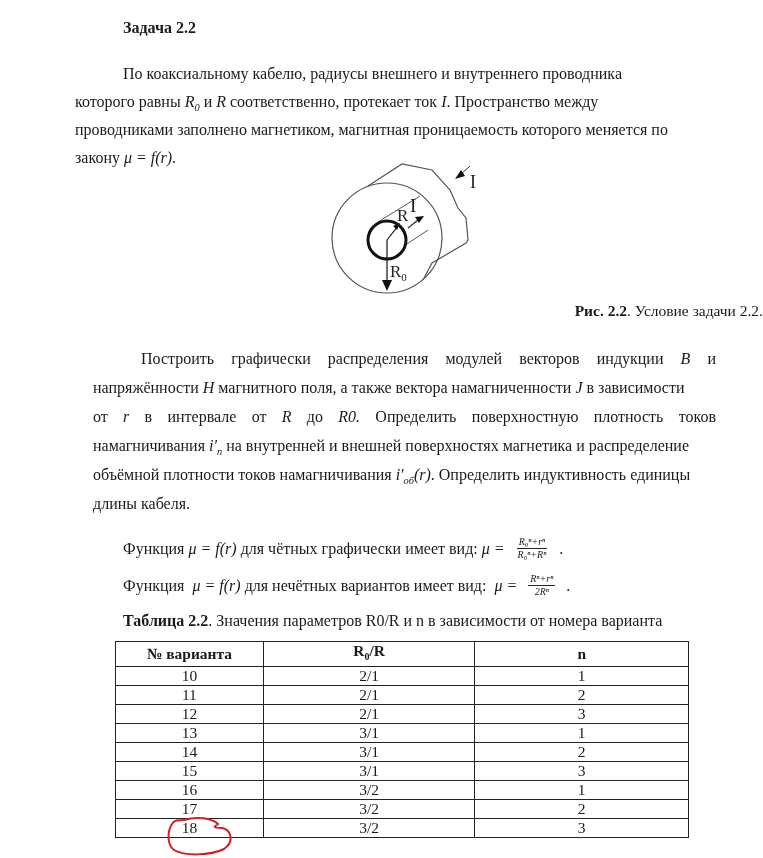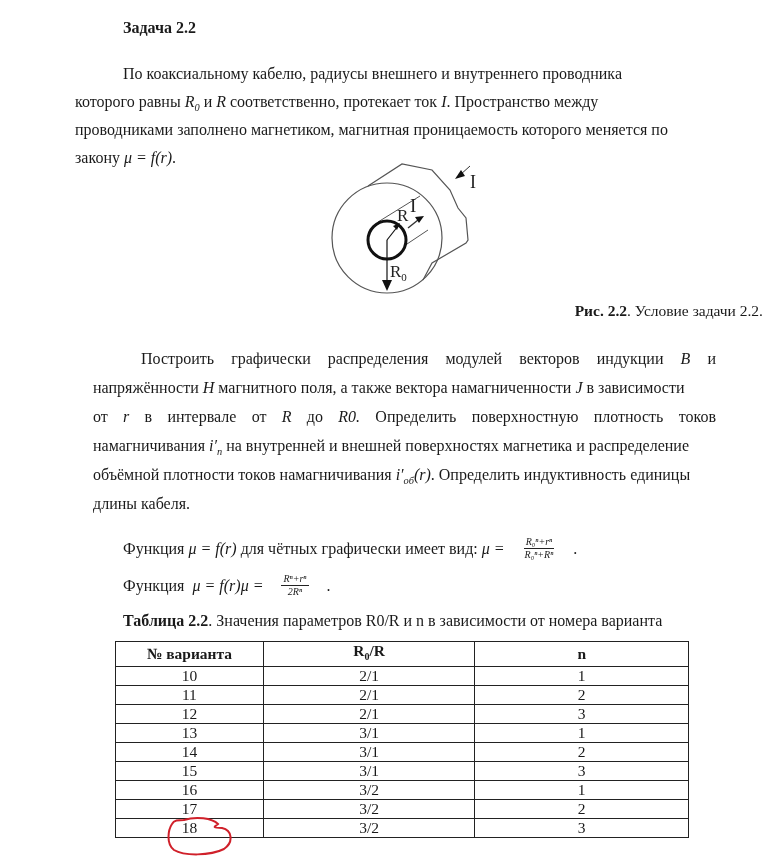--- a/index.html
+++ b/index.html
@@ -15,21 +15,21 @@
   .caption { left: 0; width: 763px; top: 302px; text-align: right; font-size: 15.5px; }
   .caption b { font-weight: bold; }
   .p2 { left: 75px; top: 345px; width: 623px; margin-left: 18px; }
   .p2 .line { height: 29px; white-space: nowrap; }
   .p2 .just { display: flex; justify-content: space-between; }
   .p2 .indent { padding-left: 48px; }
   .func { left: 123px; font-size: 16px; white-space: nowrap; display: flex; align-items: center; }
   .func1 { top: 536px; }
   .func2 { top: 573px; }
   .frac { display: inline-flex; flex-direction: column; align-items: center; vertical-align: middle;
-          font-size: 10px; font-style: italic; margin: 0 18px; }
+          font-size: 10px; font-style: italic; margin: 0 11px; }
   .frac .num { border-bottom: 1px solid #222; padding: 0 2px; line-height: 12px; }
   .frac .den { padding: 0 2px; line-height: 12px; }
   .tcap { left: 123px; top: 612px; font-size: 16px; white-space: nowrap; }
   .tcap b { font-weight: bold; }
   table.data { position: absolute; left: 115px; top: 641px; width: 574px; border-collapse: collapse;
                font-size: 15.5px; }
   table.data td, table.data th { border: 1.5px solid #222; text-align: center; height: 18px; padding: 0; line-height: 18px; }
   table.data th { font-weight: bold; }
   table.data col.c1 { width: 148px; }
   table.data col.c2 { width: 212px; }
@@ -131,20 +131,21 @@
     <span class="it">μ =</span>
   <span class="frac">
       <span class="num">R₀ⁿ+rⁿ</span>
       <span class="den">R₀ⁿ+Rⁿ</span>
     </span>
     <span>.</span>
 </div>
 <div class="abs func func2">
   <span style="white-space:pre">Функция  </span>
     <span class="it">μ = f(r)</span>
+    <span style="white-space:pre"> для нечётных вариантов имеет вид:  </span>
     <span class="it">μ =</span>
   <span class="frac">
       <span class="num">Rⁿ+rⁿ</span>
       <span class="den">2Rⁿ</span>
     </span>
     <span>.</span>
 </div>
 
 <div class="abs tcap">
   <b>Таблица 2.2</b><span>. Значения параметров R0/R и n в зависимости от номера варианта</span>

